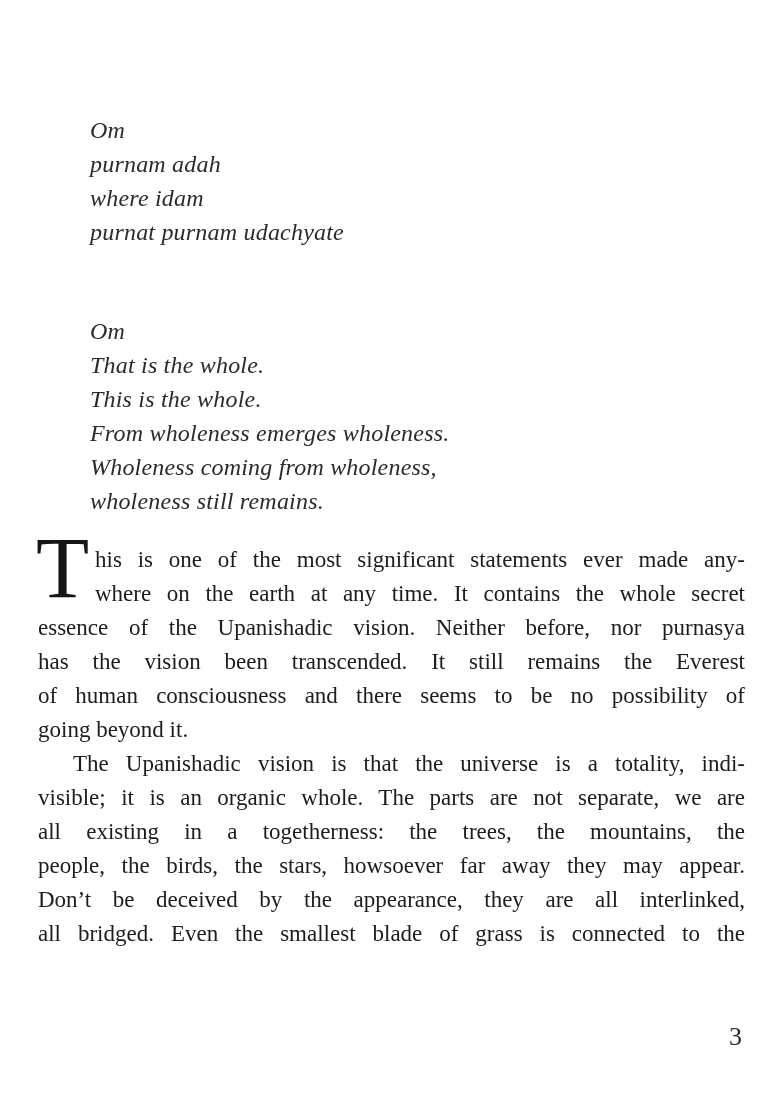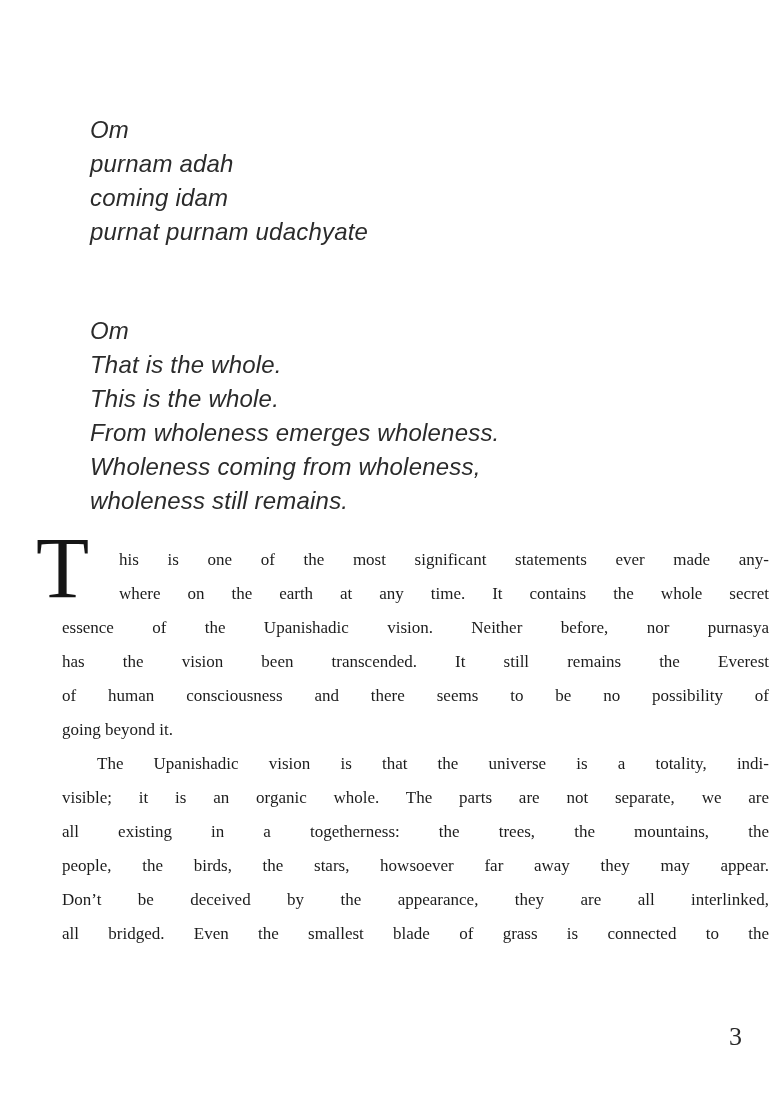--- a/index.html
+++ b/index.html
@@ -12,42 +12,41 @@
     width: 780px;
     height: 1108px;
     background: #ffffff;
     overflow: hidden;
     font-family: "Liberation Serif", serif;
   }
   
   .verse {
     position: absolute;
     left: 90px;
-    font-family: Liberation Sans, sans-serif;
+    font-family: Liberation Serif, serif;
     font-style: italic;
     font-size: 24px;
     line-height: 34px;
     color: #2b2b2b;
     letter-spacing: 0.2px;
     white-space: nowrap;
   }
   .verse-mantra { top: 113px; }
   .verse-translation { top: 314px; }
 
   
   .body-text {
     position: absolute;
     left: 38px;
     top: 543px;
     width: 707px;
     font-family: "Liberation Serif", serif;
-    font-size: 17px;
+    font-size: 23px;
     line-height: 34px;
     color: #1c1c1c;
-    margin-left: 24px;
   }
   .bline {
     text-align: justify;
     text-align-last: justify;
   }
   .bline.dc { padding-left: 57px; }      
   .bline.para-end { text-align-last: left; }
   .bline.pindent { text-indent: 35px; }  
 
   .drop-cap {
@@ -71,21 +70,21 @@
   }
 </style>
 </head>
 <body>
 
 <div class="page">
 
   <div class="verse verse-mantra">
     <div class="vline">Om</div>
     <div class="vline">purnam adah</div>
-    <div class="vline">coming idam</div>
+    <div class="vline">where idam</div>
     <div class="vline">purnat purnam udachyate</div>
   </div>
 
   <div class="verse verse-translation">
     <div class="vline">Om</div>
     <div class="vline">That is the whole.</div>
     <div class="vline">This is the whole.</div>
     <div class="vline">From wholeness emerges wholeness.</div>
     <div class="vline">Wholeness coming from wholeness,</div>
     <div class="vline">wholeness still remains.</div>

